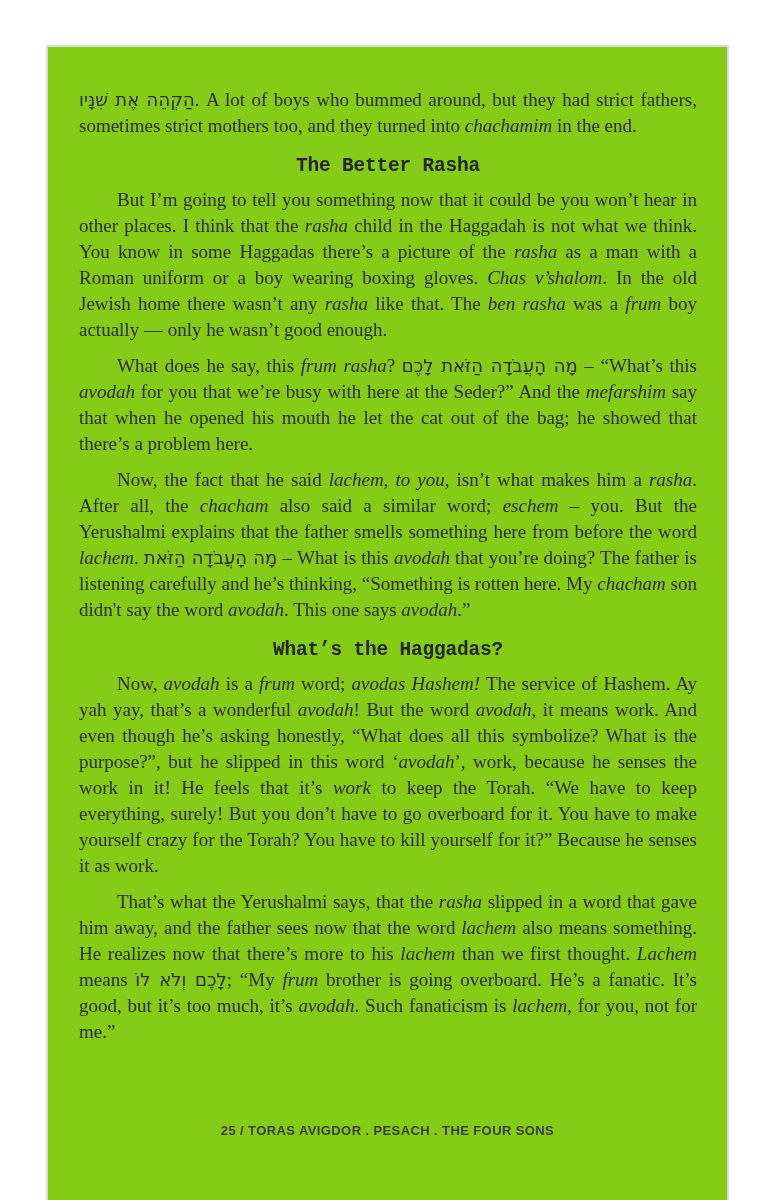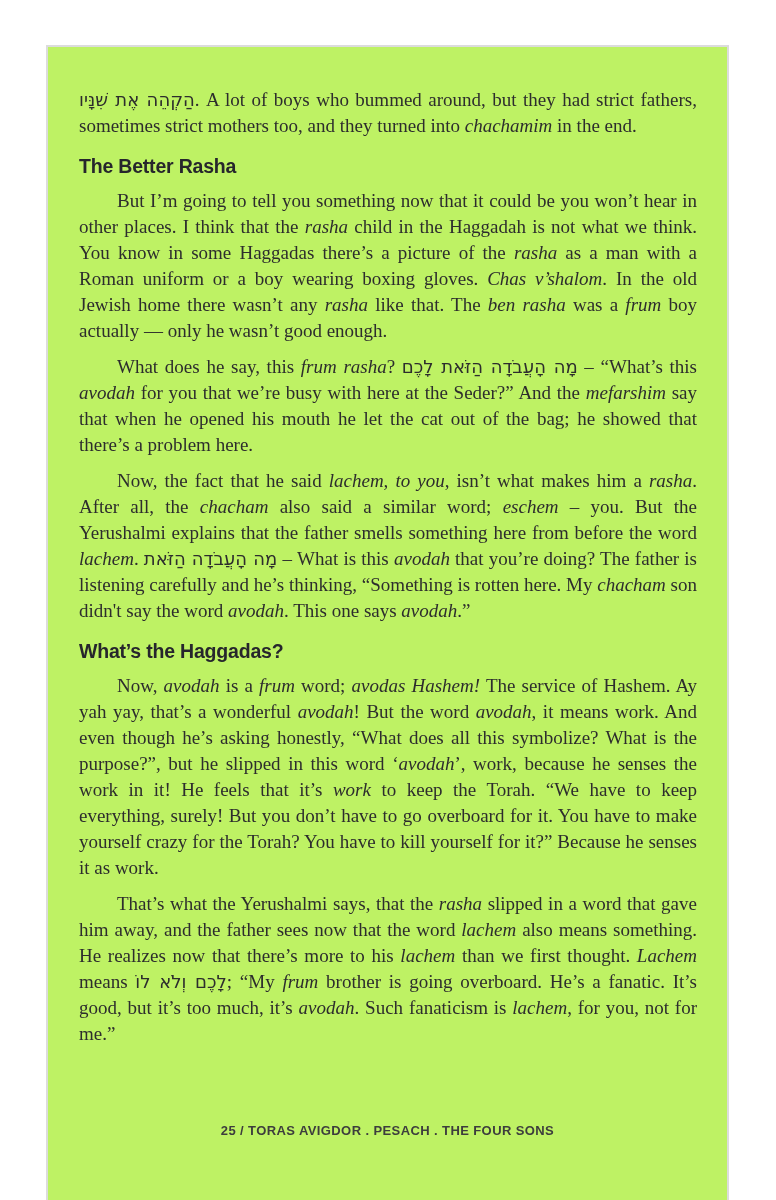--- a/index.html
+++ b/index.html
@@ -11,45 +11,46 @@
     font-family: "Liberation Serif", serif;
     overflow: hidden;
   }
   .page-card {
     position: absolute;
     left: 46px;
     top: 45px;
     width: 683px;
     height: 1155px;
     box-sizing: border-box;
-    background: #bef264;
+    background: #84cc16;
     border: 2px solid #dcdcdc;
     border-bottom: none;
   }
   .content {
     padding: 40px 30px 0 31px;
   }
   p.body-paragraph {
     margin: 0 0 10px 0;
     font-size: 19px;
     line-height: 26px;
     color: #2d2d2d;
     text-align: justify;
     text-indent: 38px;
   }
   p.no-indent {
     text-indent: 0;
   }
   h2.section-heading {
     margin: 16px 0 10px 0;
-    font-family: Liberation Sans, sans-serif;
+    font-family: Liberation Mono, monospace;
     font-weight: 700;
     font-size: 19.5px;
     letter-spacing: -0.2px;
     color: #26262c;
+    text-align: center;
   }
   .it {
     font-style: italic;
   }
   .heb {
     font-family: "DejaVu Serif", "DejaVu Sans", serif;
     font-size: 18px;
     unicode-bidi: isolate;
   }
   .footer {

